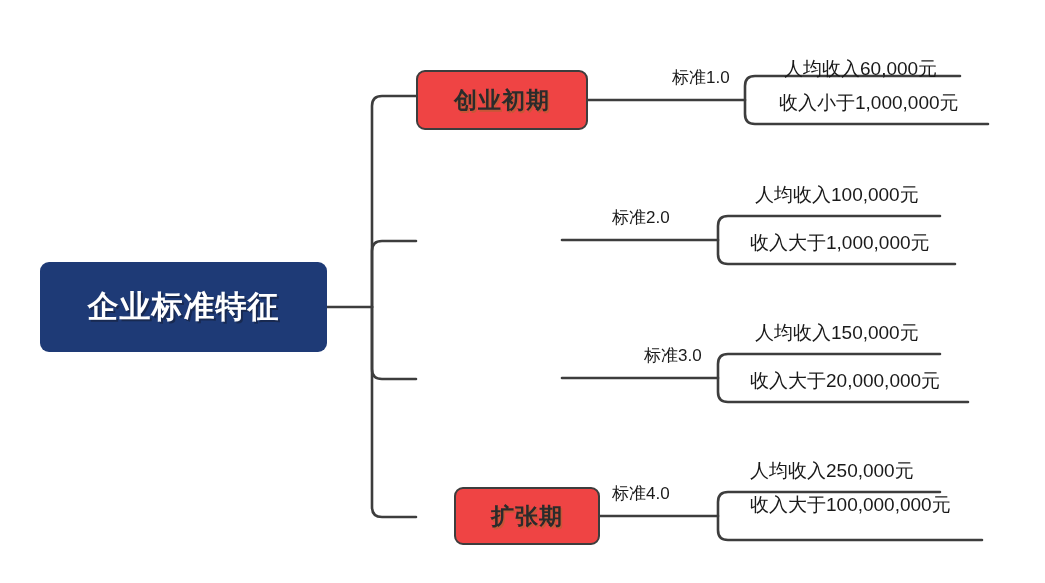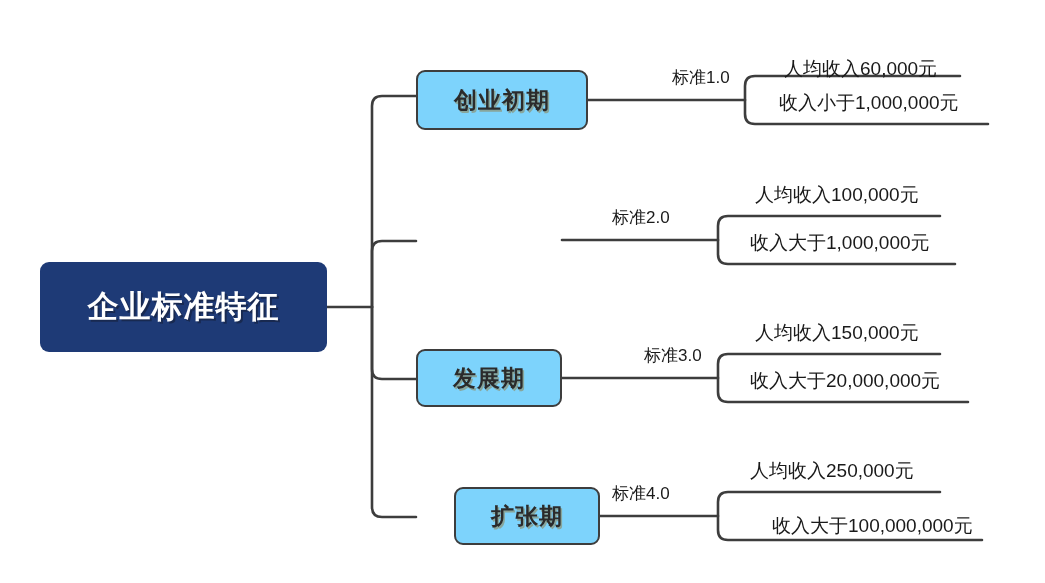--- a/index.html
+++ b/index.html
@@ -40,21 +40,21 @@
     color: #ffffff;
     font-size: 31px;
     font-weight: bold;
     letter-spacing: 1px;
     text-shadow: 2px 2px 0 rgba(20,28,50,0.55);
     white-space: nowrap;
   }
   
   .branch-node {
     position: absolute;
-    background: #7dd3fc;
+    background: #ef4444;
     border: 2.5px solid #3d3d3d;
     border-radius: 9px;
     display: flex;
     align-items: center;
     justify-content: center;
     box-sizing: border-box;
   }
   .branch-label {
     color: #2b2b2b;
     font-size: 23px;
@@ -114,23 +114,20 @@
 
   <div class="root-node">
     <span class="root-label">企业标准特征</span>
   </div>
 
   <div class="branch-node" style="left:416px; top:70px; width:172px; height:60px;">
     <span class="branch-label">创业初期</span>
   </div>
 
 
-  <div class="branch-node" style="left:416px; top:349px; width:146px; height:58px;">
-    <span class="branch-label">发展期</span>
-  </div>
 
   <div class="branch-node" style="left:416px; top:487px; width:146px; height:58px;margin-left:38px;">
     <span class="branch-label">扩张期</span>
   </div>
 
   <div class="edge-label" style="left:640px; top:66px;margin-left:32px;">标准1.0</div>
   <div class="edge-label" style="left:612px; top:206px;">标准2.0</div>
   <div class="edge-label" style="left:612px; top:344px;margin-left:32px;">标准3.0</div>
   <div class="edge-label" style="left:612px; top:482px;">标准4.0</div>
 
@@ -144,16 +141,16 @@
     <div class="leaf-line" style="left:750px; top:230px;">收入大于1,000,000元</div>
   </div>
 
   <div class="leaf-group">
     <div class="leaf-line" style="left:755px; top:320px;">人均收入150,000元</div>
     <div class="leaf-line" style="left:750px; top:368px;">收入大于20,000,000元</div>
   </div>
 
   <div class="leaf-group">
     <div class="leaf-line" style="left:750px; top:458px;">人均收入250,000元</div>
-    <div class="leaf-line" style="left:750px; top:513px;margin-left:22px;">收入大于100,000,000元</div>
+    <div class="leaf-line" style="left:750px; top:492px;">收入大于100,000,000元</div>
   </div>
 
 </div>
 
 </body></html>

